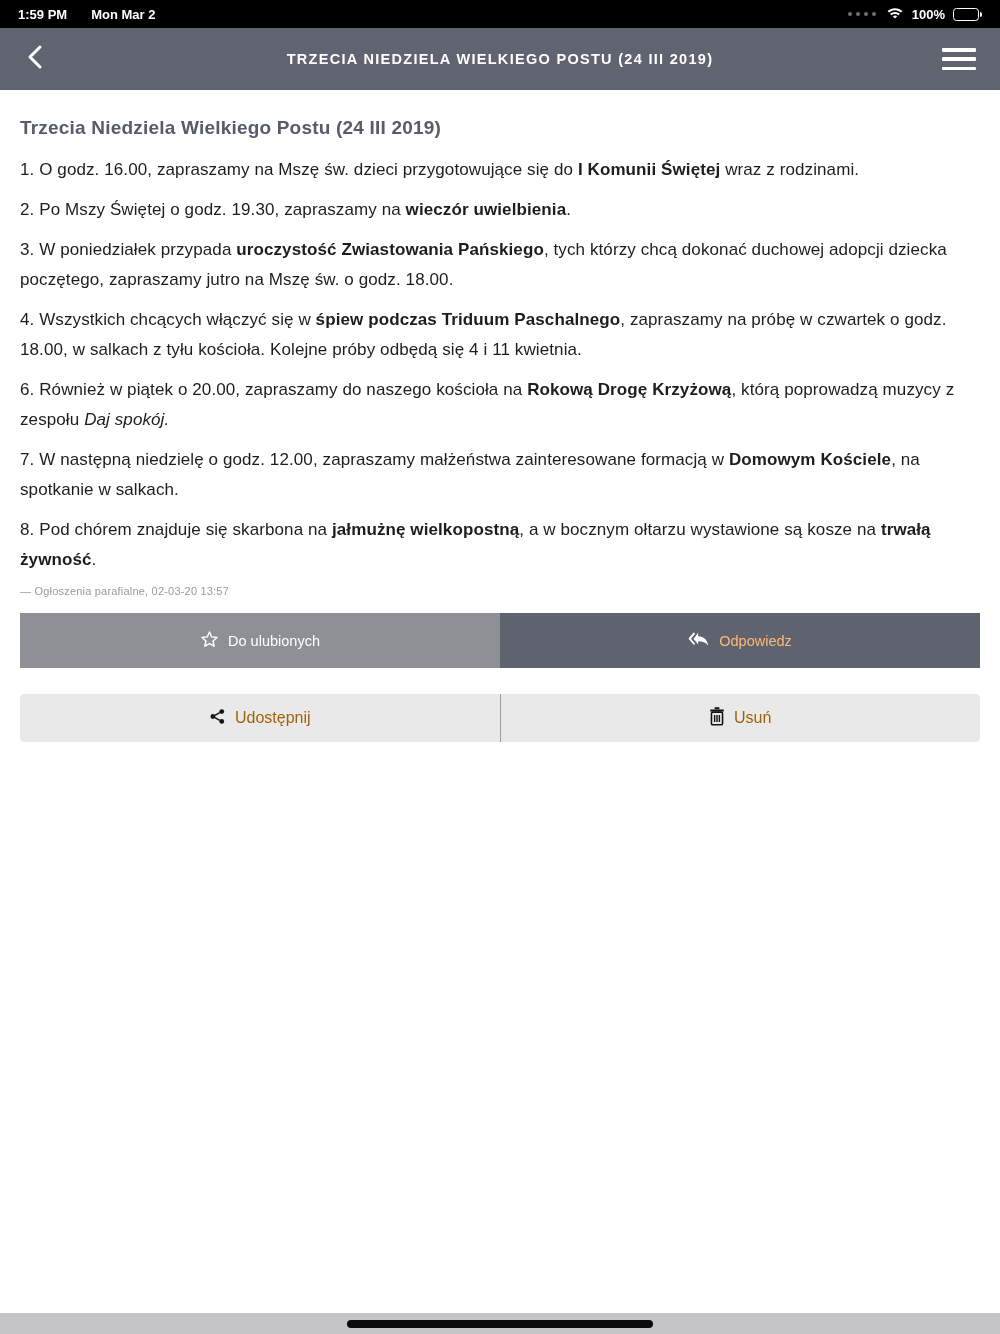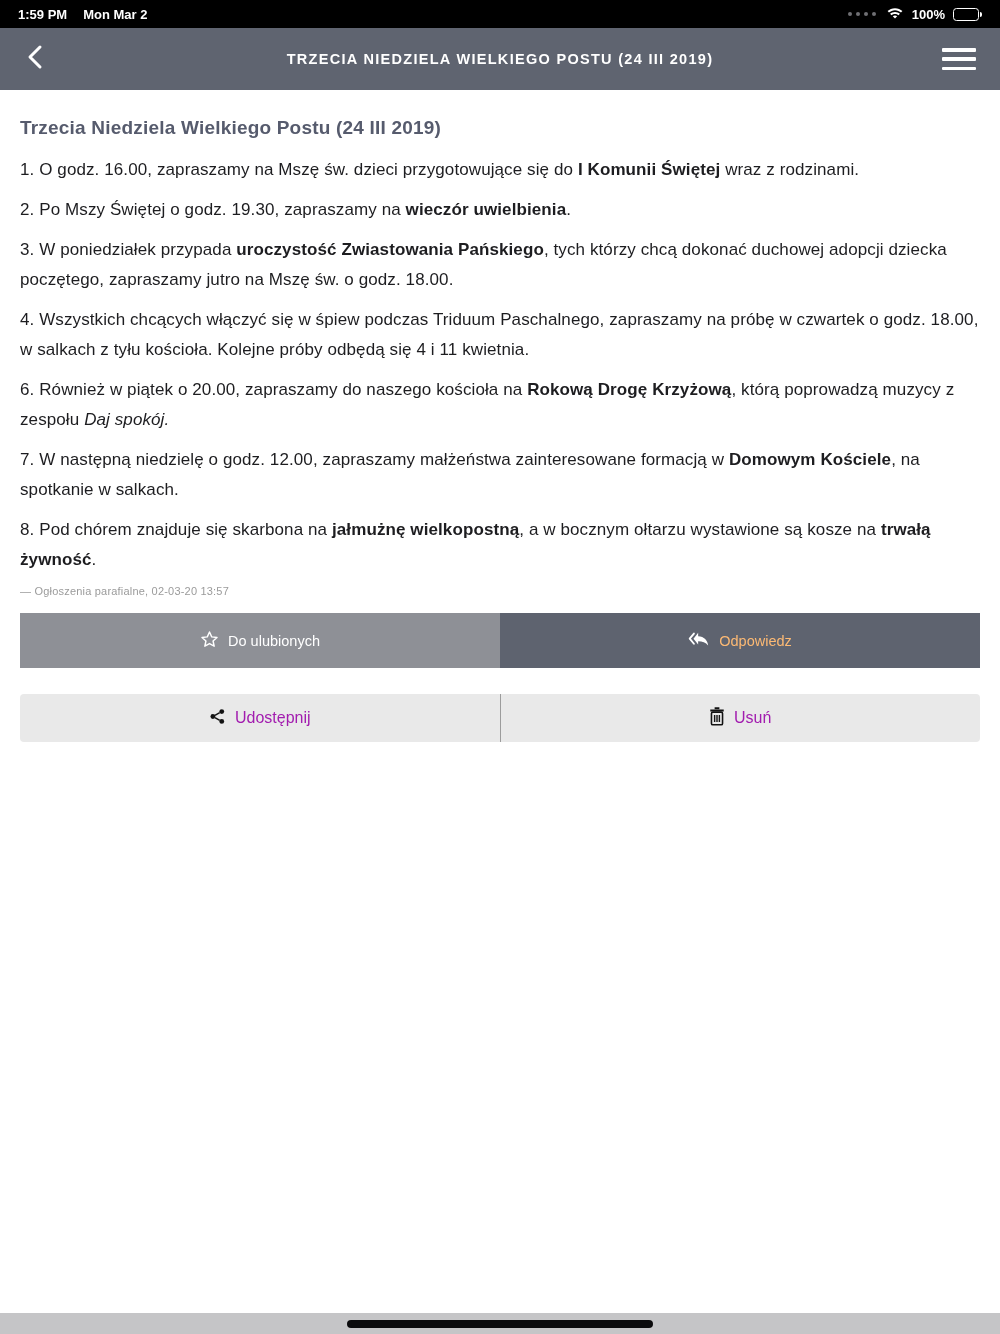--- a/index.html
+++ b/index.html
@@ -10,21 +10,21 @@
     position: relative; overflow: hidden;
   }
   .screen { width: 1000px; height: 1334px; position: relative; background: #ffffff; }
 
   
   .status-bar {
     height: 28px; background: #000000; color: #ffffff;
     display: flex; align-items: center; justify-content: space-between;
     padding: 0 18px; font-size: 13px; font-weight: 700;
   }
-  .status-left { display: flex; align-items: center; gap: 16px; }
+  .status-left { display: flex; align-items: center; gap: 24px; }
   .status-right { display: flex; align-items: center; gap: 8px; }
   .cell-dots { display: flex; gap: 4px; align-items: center; margin-right: 2px; }
   .cell-dots i { width: 4px; height: 4px; border-radius: 50%; background: #6f6f73; }
   .batt { display: flex; align-items: center; gap: 1px; }
   .batt-body {
     width: 26px; height: 13px; border: 1px solid #ffffff; border-radius: 3.5px;
     padding: 1.5px;
   }
   .batt-fill { width: 100%; height: 100%; background: #ffffff; border-radius: 1.5px; }
   .batt-nub { width: 2px; height: 5px; background: #ffffff; border-radius: 0 2px 2px 0; }
@@ -61,21 +61,21 @@
     margin-top: 16px; height: 55px; display: flex;
     border-radius: 0; overflow: hidden;
   }
   .btn { flex: 1; display: flex; align-items: center; justify-content: center; gap: 9px; cursor: pointer; user-select: none; }
   .btn-fav { background: #8e9096; color: #ffffff; font-size: 14.5px; }
   .btn-reply { background: #5e636f; color: #fdba74; font-size: 14.5px; }
   .secondary-row {
     margin-top: 26px; height: 48px; display: flex;
     background: #e9e9e9; border-radius: 4px; overflow: hidden;
   }
-  .btn-share, .btn-delete { color: #a21caf; font-size: 16px; font-weight: 500; }
+  .btn-share, .btn-delete { color: #a16207; font-size: 16px; font-weight: 500; }
   .btn-share { border-right: 1px solid #9c9c9c; }
   .btn svg { flex: 0 0 auto; }
 
   
   .bottom-bar {
     position: absolute; left: 0; right: 0; bottom: 0; height: 21px;
     background: #c5c5c7;
   }
   .home-indicator {
     position: absolute; left: 50%; top: 7px; transform: translateX(-50%);
@@ -130,21 +130,21 @@
     </div>
   </div>
 
   <div class="content">
     <div class="article-heading">Trzecia Niedziela Wielkiego Postu (24 III 2019)</div>
 
     <div class="paragraphs">
         <p><span>1. O godz. 16.00, zapraszamy na Mszę św. dzieci przygotowujące się do </span><span style="font-weight: 700;">I Komunii Świętej</span><span> wraz z rodzinami.</span></p>
         <p><span>2. Po Mszy Świętej o godz. 19.30, zapraszamy na </span><span style="font-weight: 700;">wieczór uwielbienia</span><span>.</span></p>
         <p><span>3. W poniedziałek przypada </span><span style="font-weight: 700;">uroczystość Zwiastowania Pańskiego</span><span>, tych którzy chcą dokonać duchowej adopcji dziecka poczętego, zapraszamy jutro na Mszę św. o godz. 18.00.</span></p>
-        <p><span>4. Wszystkich chcących włączyć się w </span><span style="font-weight: 400;">śpiew podczas Triduum Paschalnego</span><span>, zapraszamy na próbę w czwartek o godz. 18.00, w salkach z tyłu kościoła. Kolejne próby odbędą się 4 i 11 kwietnia.</span></p>
+        <p><span>4. Wszystkich chcących włączyć się w </span><span style="font-weight: 700;">śpiew podczas Triduum Paschalnego</span><span>, zapraszamy na próbę w czwartek o godz. 18.00, w salkach z tyłu kościoła. Kolejne próby odbędą się 4 i 11 kwietnia.</span></p>
         <p><span>6. Również w piątek o 20.00, zapraszamy do naszego kościoła na </span><span style="font-weight: 700;">Rokową Drogę Krzyżową</span><span>, którą poprowadzą muzycy z zespołu </span><span style="font-style: italic;">Daj spokój.</span></p>
         <p><span>7. W następną niedzielę o godz. 12.00, zapraszamy małżeństwa zainteresowane formacją w </span><span style="font-weight: 700;">Domowym Kościele</span><span>, na spotkanie w salkach.</span></p>
         <p><span>8. Pod chórem znajduje się skarbona na </span><span style="font-weight: 700;">jałmużnę wielkopostną</span><span>, a w bocznym ołtarzu wystawione są kosze na </span><span style="font-weight: 700;">trwałą żywność</span><span>.</span></p>
       </div>
 
     <div class="signature">— Ogłoszenia parafialne, 02-03-20 13:57</div>
 
     <div class="primary-row">
       <div class="btn btn-fav">
         <span>

